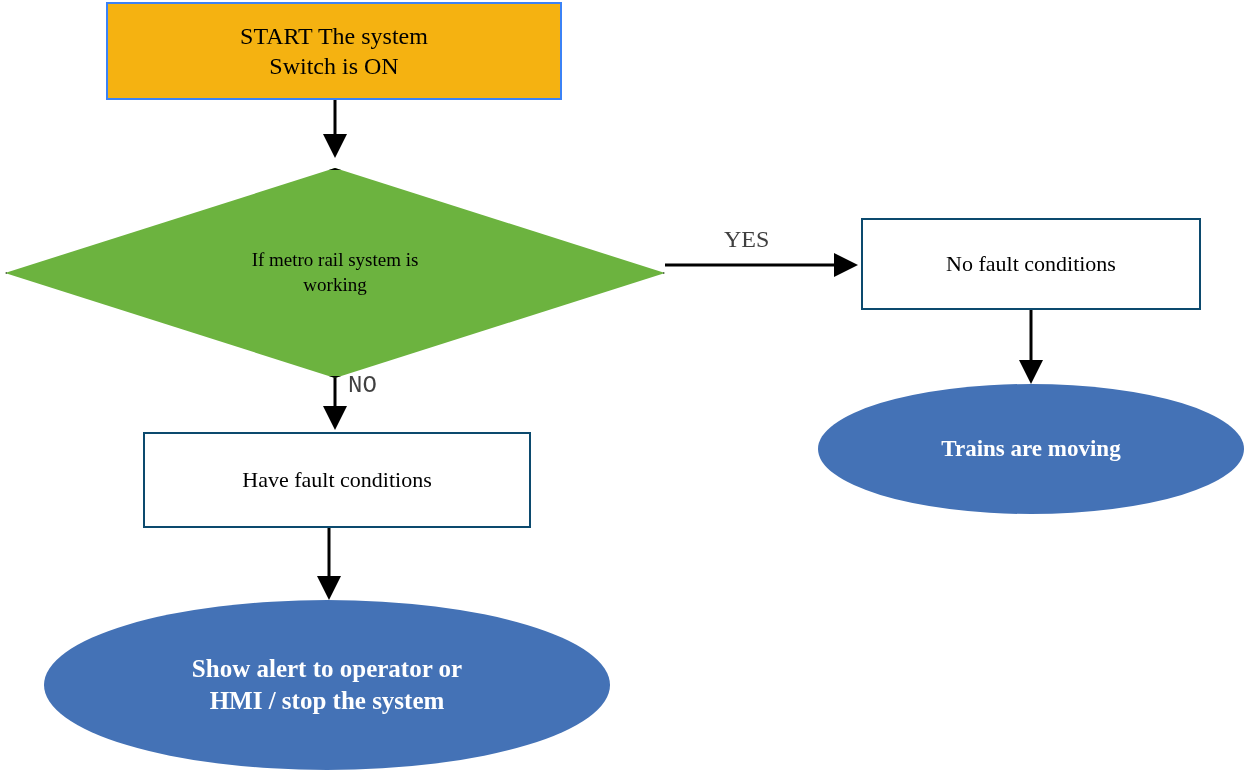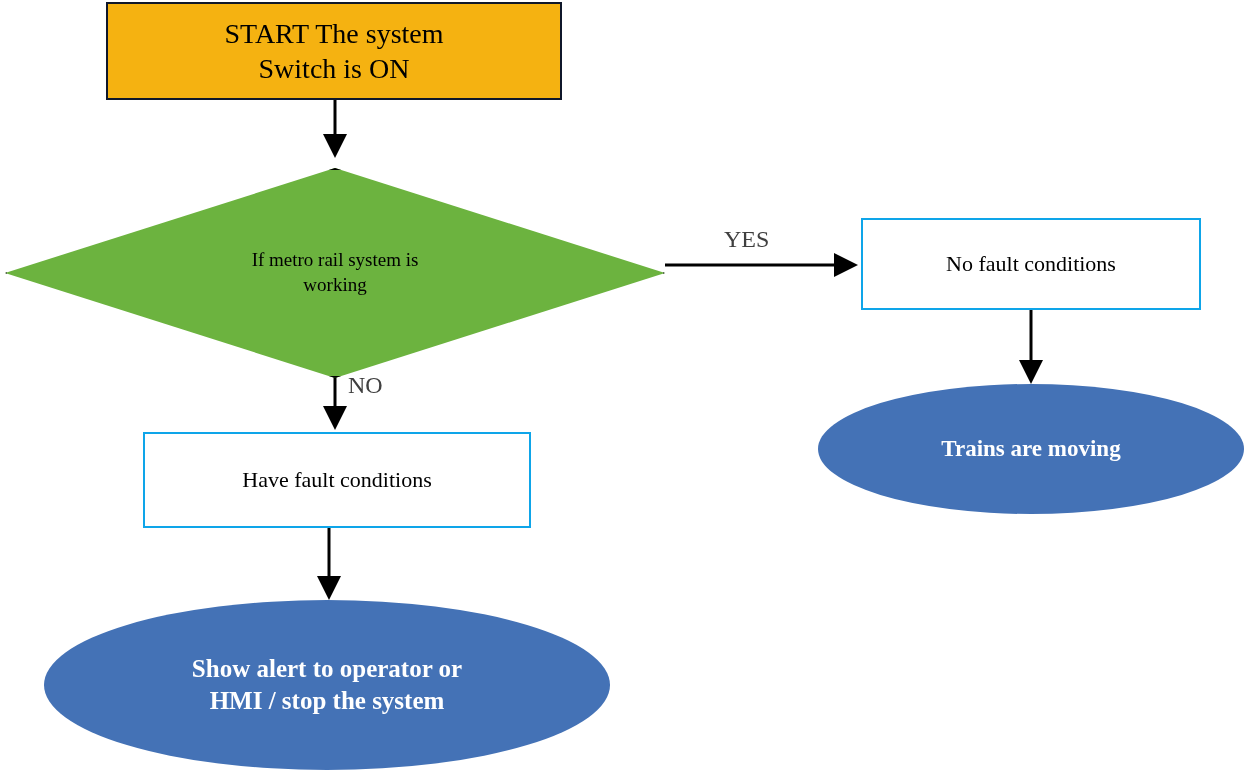--- a/index.html
+++ b/index.html
@@ -26,22 +26,22 @@
     text-align: center;
   }
 
   
   #start-node {
     left: 106px;
     top: 2px;
     width: 456px;
     height: 98px;
     background: #F5B211;
-    border: 2px solid #0f172a;
-    font-size: 28px;
+    border: 2px solid #3b82f6;
+    font-size: 24px;
     color: #000000;
     line-height: 1.25;
   }
 
   
   #decision-node {
     left: 5px;
     top: 168px;
     width: 660px;
     height: 210px;
@@ -59,21 +59,21 @@
     text-align: center;
     font-size: 19px;
     color: #000000;
     line-height: 1.3;
     z-index: 2;
   }
 
   
   .box {
     background: #ffffff;
-    border: 2px solid #0ea5e9;
+    border: 2px solid #0c4a6e;
     font-size: 22px;
     color: #000000;
   }
   #no-fault-node {
     left: 861px;
     top: 218px;
     width: 340px;
     height: 92px;
   }
   #have-fault-node {
@@ -107,21 +107,21 @@
     font-size: 25px;
   }
 
   
   .edge-label {
     position: absolute;
     font-size: 24px;
     color: #404040;
   }
   #label-yes { left: 724px; top: 226px; }
-  #label-no  { left: 348px; top: 372px; }
+  #label-no  { left: 348px; top: 372px; font-family: Liberation Mono, monospace; }
 
   svg.connectors {
     position: absolute;
     left: 0;
     top: 0;
     width: 1255px;
     height: 784px;
     pointer-events: none;
   }
 </style>

